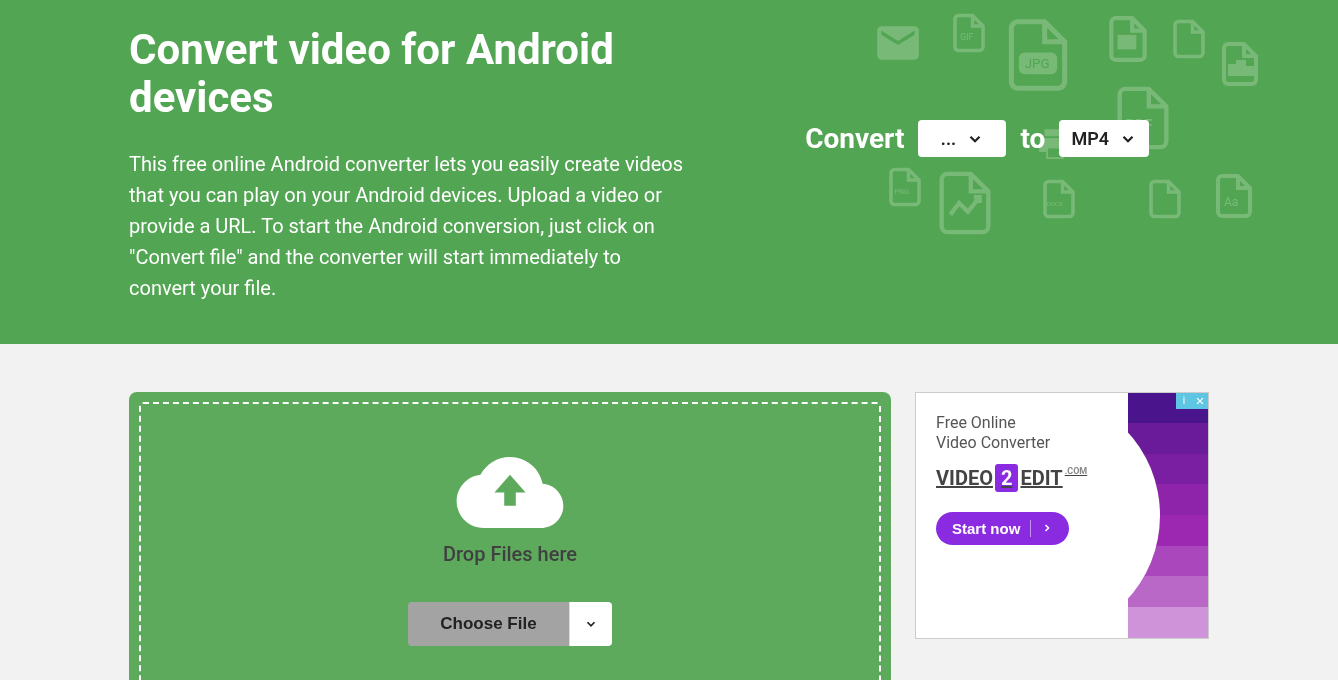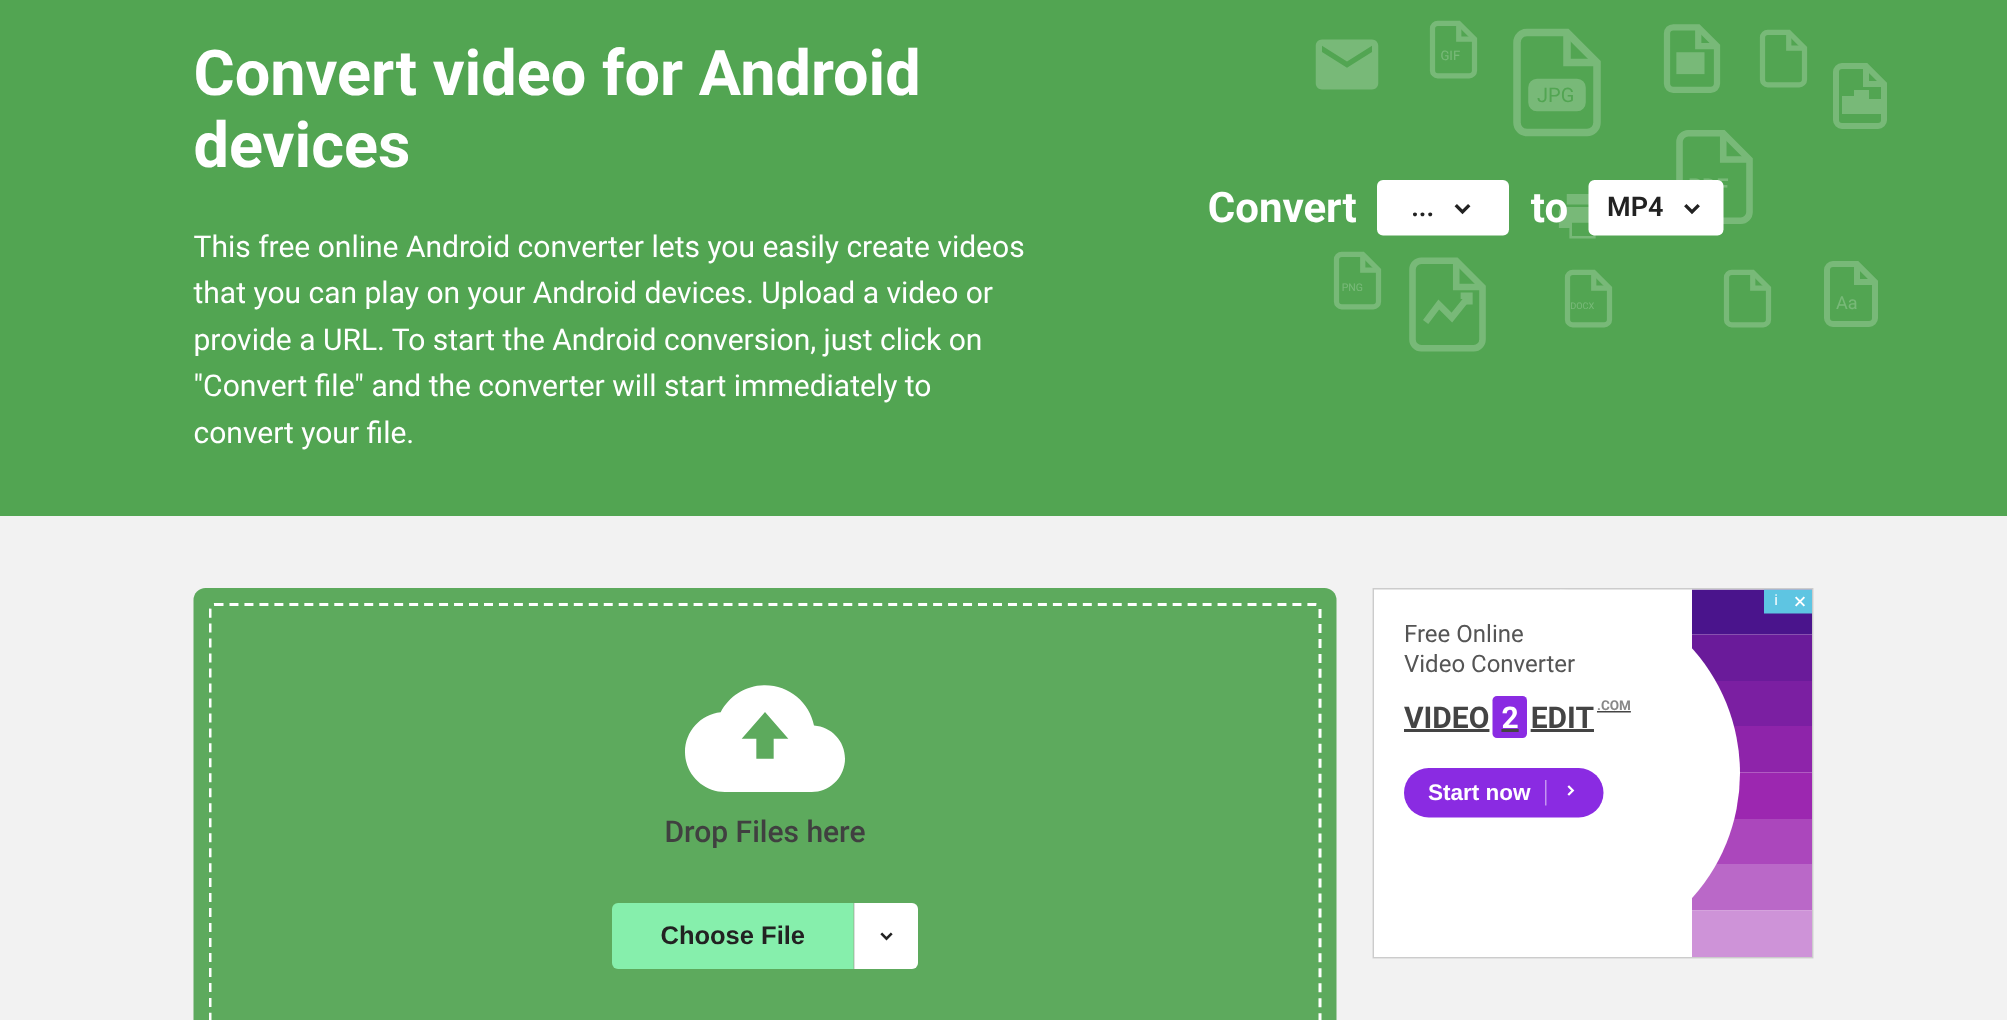--- a/index.html
+++ b/index.html
@@ -21,21 +21,21 @@
     .bg-icon { position: absolute; color: #fff; }
     
     .main-area { max-width: 1120px; margin: 0 auto; padding: 48px 20px 30px 20px; display: flex; gap: 24px; align-items: flex-start; }
     .main-left { flex: 1; }
     
     .drop-zone { background: #5daa5d; border-radius: 8px; padding: 10px; }
     .drop-inner { border: 2px dashed #fff; border-radius: 4px; padding: 44px 20px 52px 20px; display: flex; flex-direction: column; align-items: center; }
     .cloud-icon { margin-bottom: 14px; }
     .drop-text { color: #404040; font-size: 20px; font-weight: 500; margin-bottom: 36px; }
     .choose-wrap { display: flex; }
-    .choose-btn { background: #86efac; border: none; padding: 12px 32px; font-size: 17px; font-weight: 700; color: #222; cursor: pointer; border-radius: 4px 0 0 4px; }
+    .choose-btn { background: #a3a3a3; border: none; padding: 12px 32px; font-size: 17px; font-weight: 700; color: #222; cursor: pointer; border-radius: 4px 0 0 4px; }
     .choose-drop { background: #fff; border: none; border-left: 1px solid #ddd; padding: 12px 14px; cursor: pointer; border-radius: 0 4px 4px 0; display: flex; align-items: center; }
     
     .sidebar { width: 294px; }
     .ad-box { background: #fff; border: 1px solid #ccc; position: relative; height: 247px; overflow: hidden; }
     .ad-close { position: absolute; top: 0; right: 0; width: 16px; height: 16px; background: #5ec5e2; display: flex; align-items: center; justify-content: center; font-size: 10px; cursor: pointer; }
     .ad-info { position: absolute; top: 0; right: 16px; width: 16px; height: 16px; background: #5ec5e2; display: flex; align-items: center; justify-content: center; font-size: 10px; cursor: pointer; color: #fff; }
     .ad-content { padding: 20px 20px; position: relative; height: 100%; }
     .ad-title { color: #555; font-size: 16px; font-weight: 400; line-height: 1.3; margin-bottom: 10px; }
     .ad-logo { font-size: 20px; font-weight: 700; color: #444; margin-bottom: 20px; display: flex; align-items: center; gap: 2px; text-decoration: underline; }
     .ad-logo-badge { background: #8a2be2; color: #fff; padding: 2px 6px; border-radius: 3px; }

